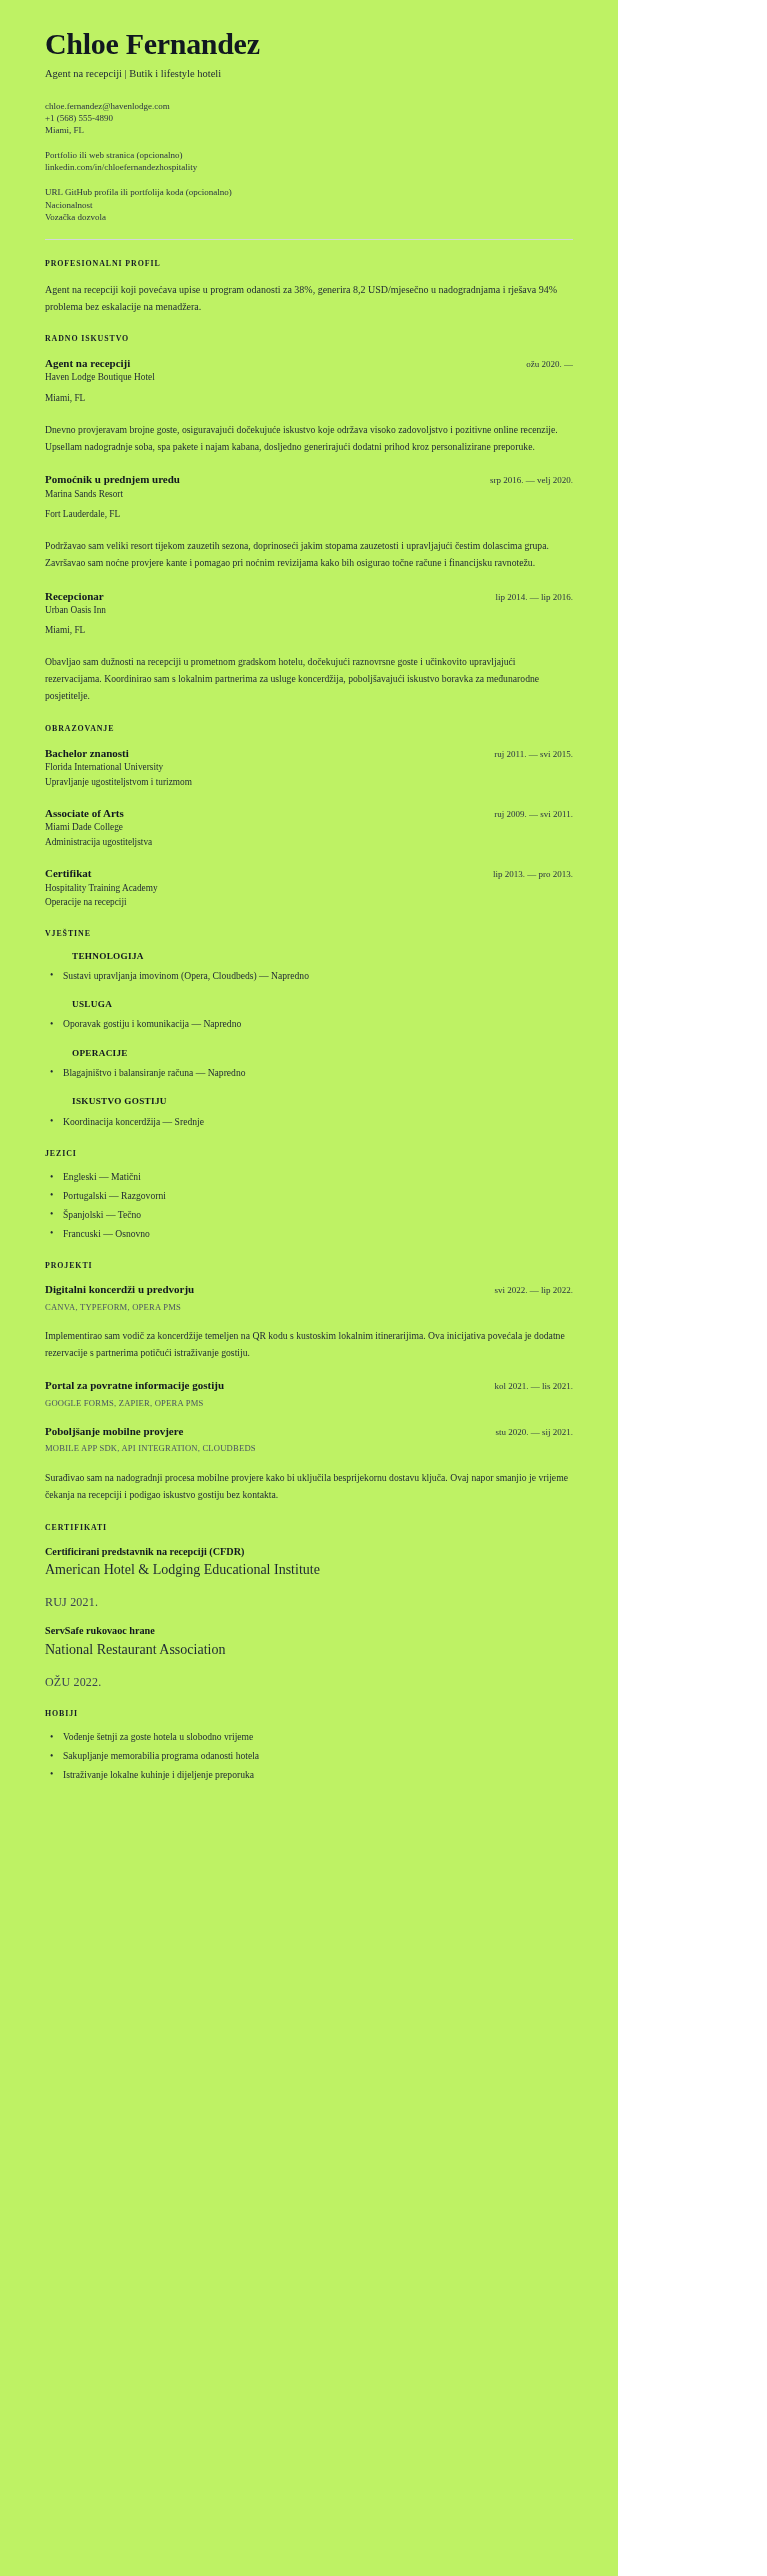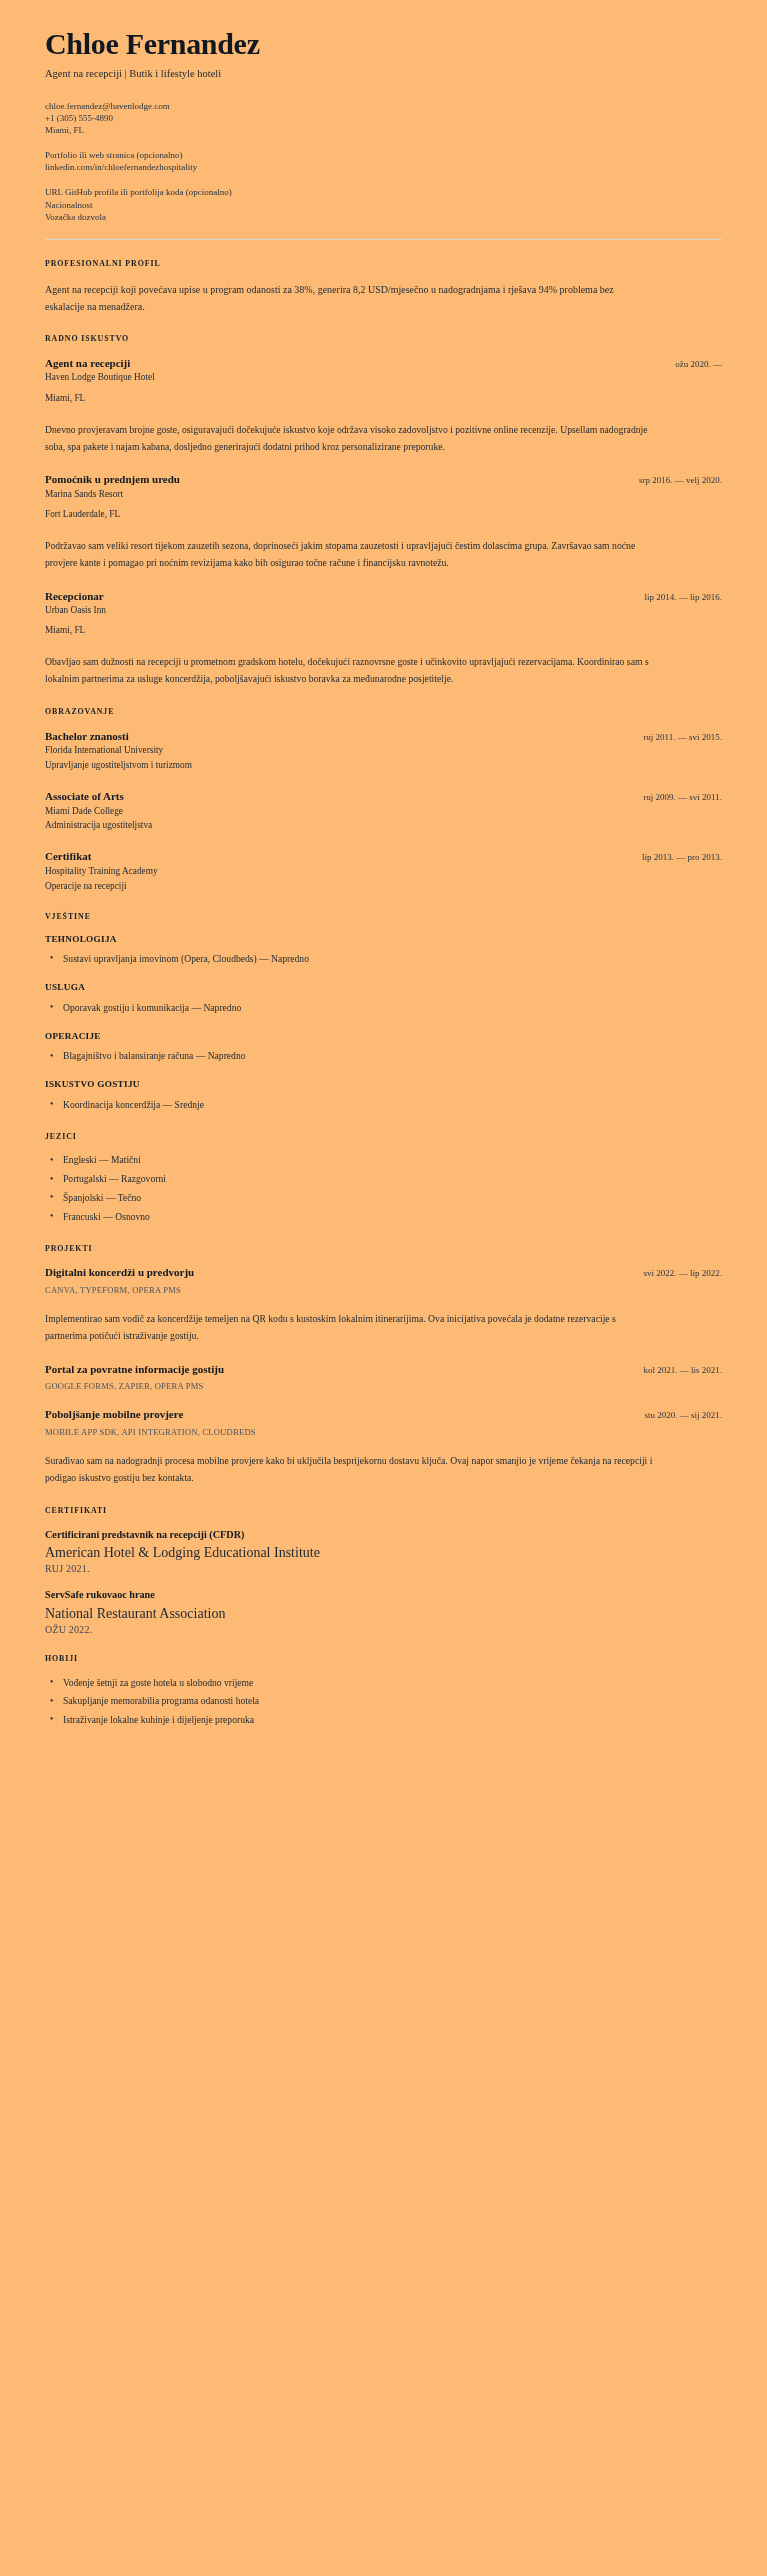--- a/index.html
+++ b/index.html
@@ -10,24 +10,24 @@
     background: #ffffff;
   }
 
   body {
     font-family: "Liberation Serif", "DejaVu Serif", serif;
     color: #1d2733;
     -webkit-font-smoothing: antialiased;
   }
 
   .page {
-    width: 767px;
+    width: 618px;
     min-height: 2576px;
     padding: 28px 45px 20px 45px;
-    background: #fdba74;
+    background: #bef264;
   }
 
   
   .name {
     font-size: 30px;
     font-weight: 700;
     letter-spacing: -0.3px;
     line-height: 1.06;
     color: #111820;
     margin-bottom: 7.7px;
@@ -147,20 +147,21 @@
   .skill-group { margin-bottom: 15.3px; }
   .skill-group:last-child { margin-bottom: 0; }
 
   .skill-group-title {
     font-size: 9.2px;
     font-weight: 700;
     letter-spacing: 0.3px;
     text-transform: uppercase;
     color: #111820;
     margin-bottom: 8.3px;
+    margin-left: 27px;
   }
 
   ul.bullets {
     list-style: none;
     margin: 0;
     padding: 0;
   }
   ul.bullets li {
     font-size: 9.6px;
     line-height: 1.56;
@@ -189,38 +190,38 @@
     color: #111820;
     line-height: 1.3;
   }
   .cert-org {
     font-size: 14px;
     color: #1d2733;
     line-height: 1.5;
     margin-top: 1.3px;
   }
   .cert-date {
-    font-size: 10px;
+    font-size: 12px;
     letter-spacing: 0.2px;
     color: #3b4553;
-    margin-top: 0;
+    margin-top: 15px;
   }
 </style>
 </head>
 <body>
 
 <div class="page">
 
   <header>
     <h1 class="name">Chloe Fernandez</h1>
     <div class="headline">Agent na recepciji | Butik i lifestyle hoteli</div>
 
     <div class="contact-row">
       <span class="contact-item">chloe.fernandez@havenlodge.com</span>
-      <span class="contact-item">+1 (305) 555-4890</span>
+      <span class="contact-item">+1 (568) 555-4890</span>
       <span class="contact-item">Miami, FL</span>
     </div>
 
     <div class="contact-row">
       <span class="contact-item">Portfolio ili web stranica (opcionalno)</span>
       <span class="contact-item">linkedin.com/in/chloefernandezhospitality</span>
     </div>
 
     <div class="contact-row">
       <span class="contact-item">URL GitHub profila ili portfolija koda (opcionalno)</span>

